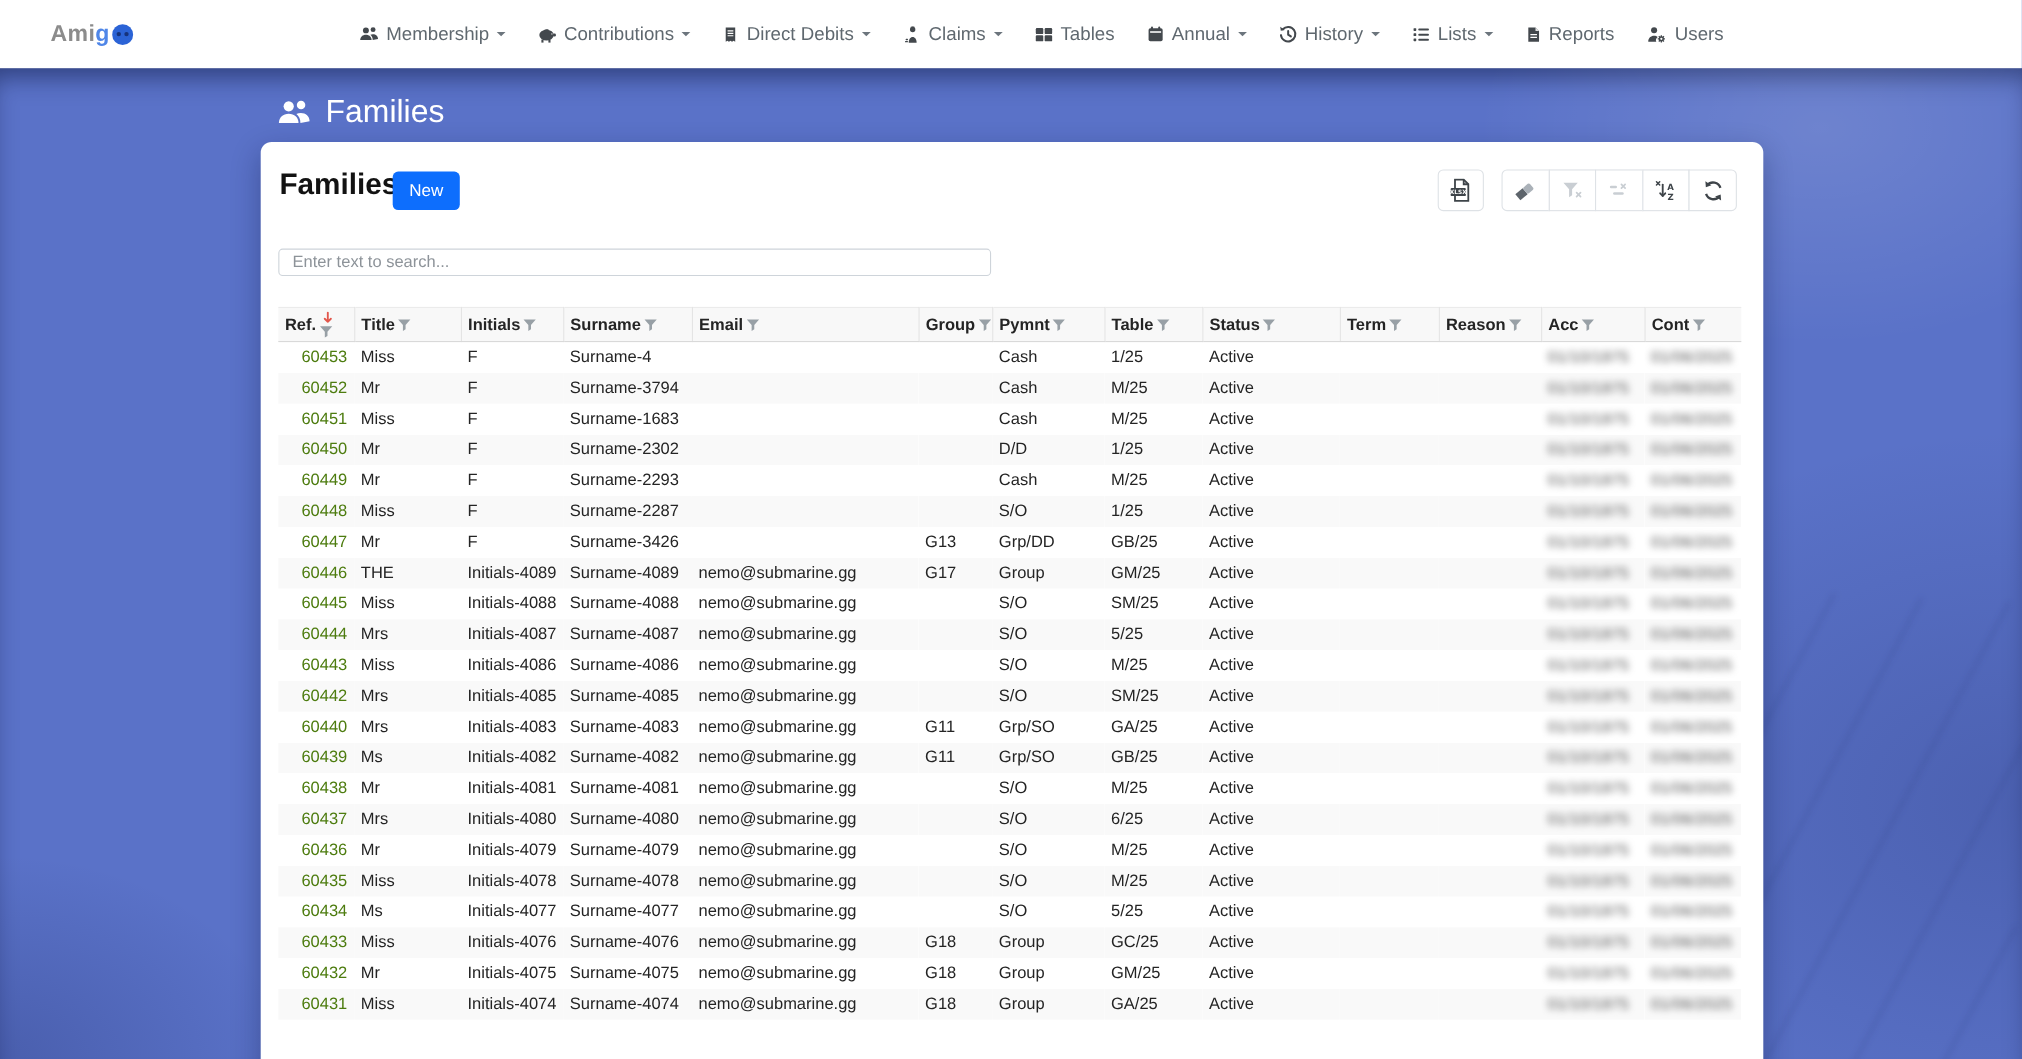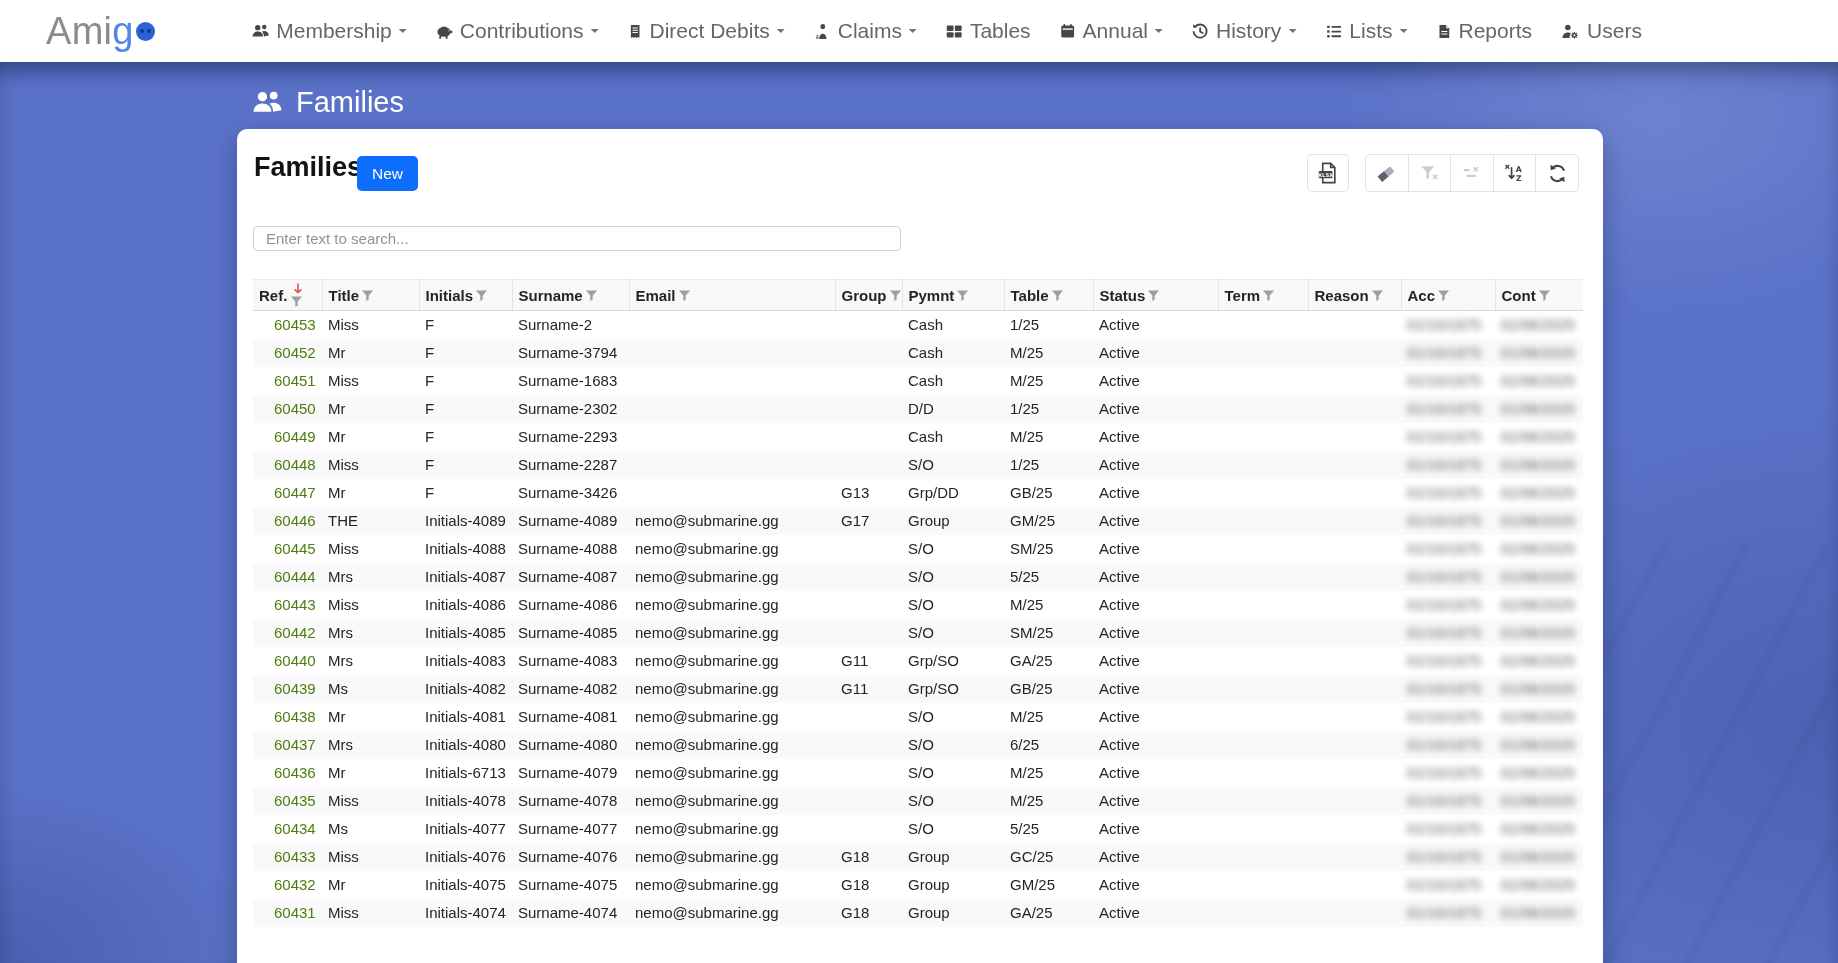--- a/index.html
+++ b/index.html
@@ -2,31 +2,31 @@
 <html><head>
 <meta charset="utf-8">
 <style>
   * { margin:0; padding:0; box-sizing:border-box; }
   html,body { width:1838px; height:963px; overflow:hidden;
     font-family:"Liberation Sans", sans-serif; background:#5a72c8; }
 
   
   .navbar { position:absolute; top:0; left:0; right:0; height:62px; background:#ffffff;
     display:flex; align-items:center; padding:0 46px; z-index:10; }
-  .brand { font-size:38px; font-weight:normal; letter-spacing:.3px; display:flex; align-items:center; cursor:pointer; }
+  .brand { font-size:21px; font-weight:bold; letter-spacing:.3px; display:flex; align-items:center; cursor:pointer; }
   .brand-ami { color:#8c8c8c; }
   .brand-g  { color:#4f86e8; }
   .brand-o  { width:19px; height:19px; border-radius:50%; background:#2b63d6; display:inline-block;
     margin-left:2px; position:relative; }
   .brand-o::before, .brand-o::after { content:""; position:absolute; width:4px; height:4px;
     border-radius:50%; background:#16337c; top:7px; }
   .brand-o::before { left:4px; } .brand-o::after { right:4px; }
   .nav-menu { position:absolute; left:51.5%; transform:translateX(-50%); display:flex;
     align-items:center; gap:29px; white-space:nowrap; }
-  .nav-item { display:flex; align-items:center; gap:7px; color:#5f686f; font-size:21px; cursor:pointer; }
+  .nav-item { display:flex; align-items:center; gap:7px; color:#5f686f; font-size:17px; cursor:pointer; }
   .nav-icon { color:#43484d; display:flex; align-items:center; }
   .nav-icon svg { display:block; }
   .caret { width:0; height:0; border:4px solid transparent; border-top-color:#6c757d; margin-top:4px; }
 
   
   .page-bg { position:absolute; top:62px; left:0; right:0; bottom:0; background:#5a72c8;
     box-shadow: inset 0 16px 22px -8px rgba(13,23,66,.55); z-index:1; }
   .page-bg::before { content:""; position:absolute; inset:0;
     background:
       radial-gradient(520px 330px at 90% 6%,  rgba(255,255,255,.12), transparent 60%),
@@ -477,21 +477,21 @@
                 </span>
               </span>
             </th>
           </tr>
         </thead>
       <tbody id="body-rows">
           <tr>
             <td class="ref-cell"><a class="ref-link">60453</a></td>
             <td>Miss</td>
             <td>F</td>
-            <td>Surname-2</td>
+            <td>Surname-4</td>
             <td></td>
             <td></td>
             <td>Cash</td>
             <td>1/25</td>
             <td>Active</td>
             <td></td>
             <td></td>
             <td class="blurred"><span>01/10/1975</span></td>
             <td class="blurred"><span>01/06/2025</span></td>
           </tr>
@@ -716,21 +716,21 @@
             <td>6/25</td>
             <td>Active</td>
             <td></td>
             <td></td>
             <td class="blurred"><span>01/10/1975</span></td>
             <td class="blurred"><span>01/06/2025</span></td>
           </tr>
           <tr>
             <td class="ref-cell"><a class="ref-link">60436</a></td>
             <td>Mr</td>
-            <td>Initials-6713</td>
+            <td>Initials-4079</td>
             <td>Surname-4079</td>
             <td>nemo@submarine.gg</td>
             <td></td>
             <td>S/O</td>
             <td>M/25</td>
             <td>Active</td>
             <td></td>
             <td></td>
             <td class="blurred"><span>01/10/1975</span></td>
             <td class="blurred"><span>01/06/2025</span></td>

